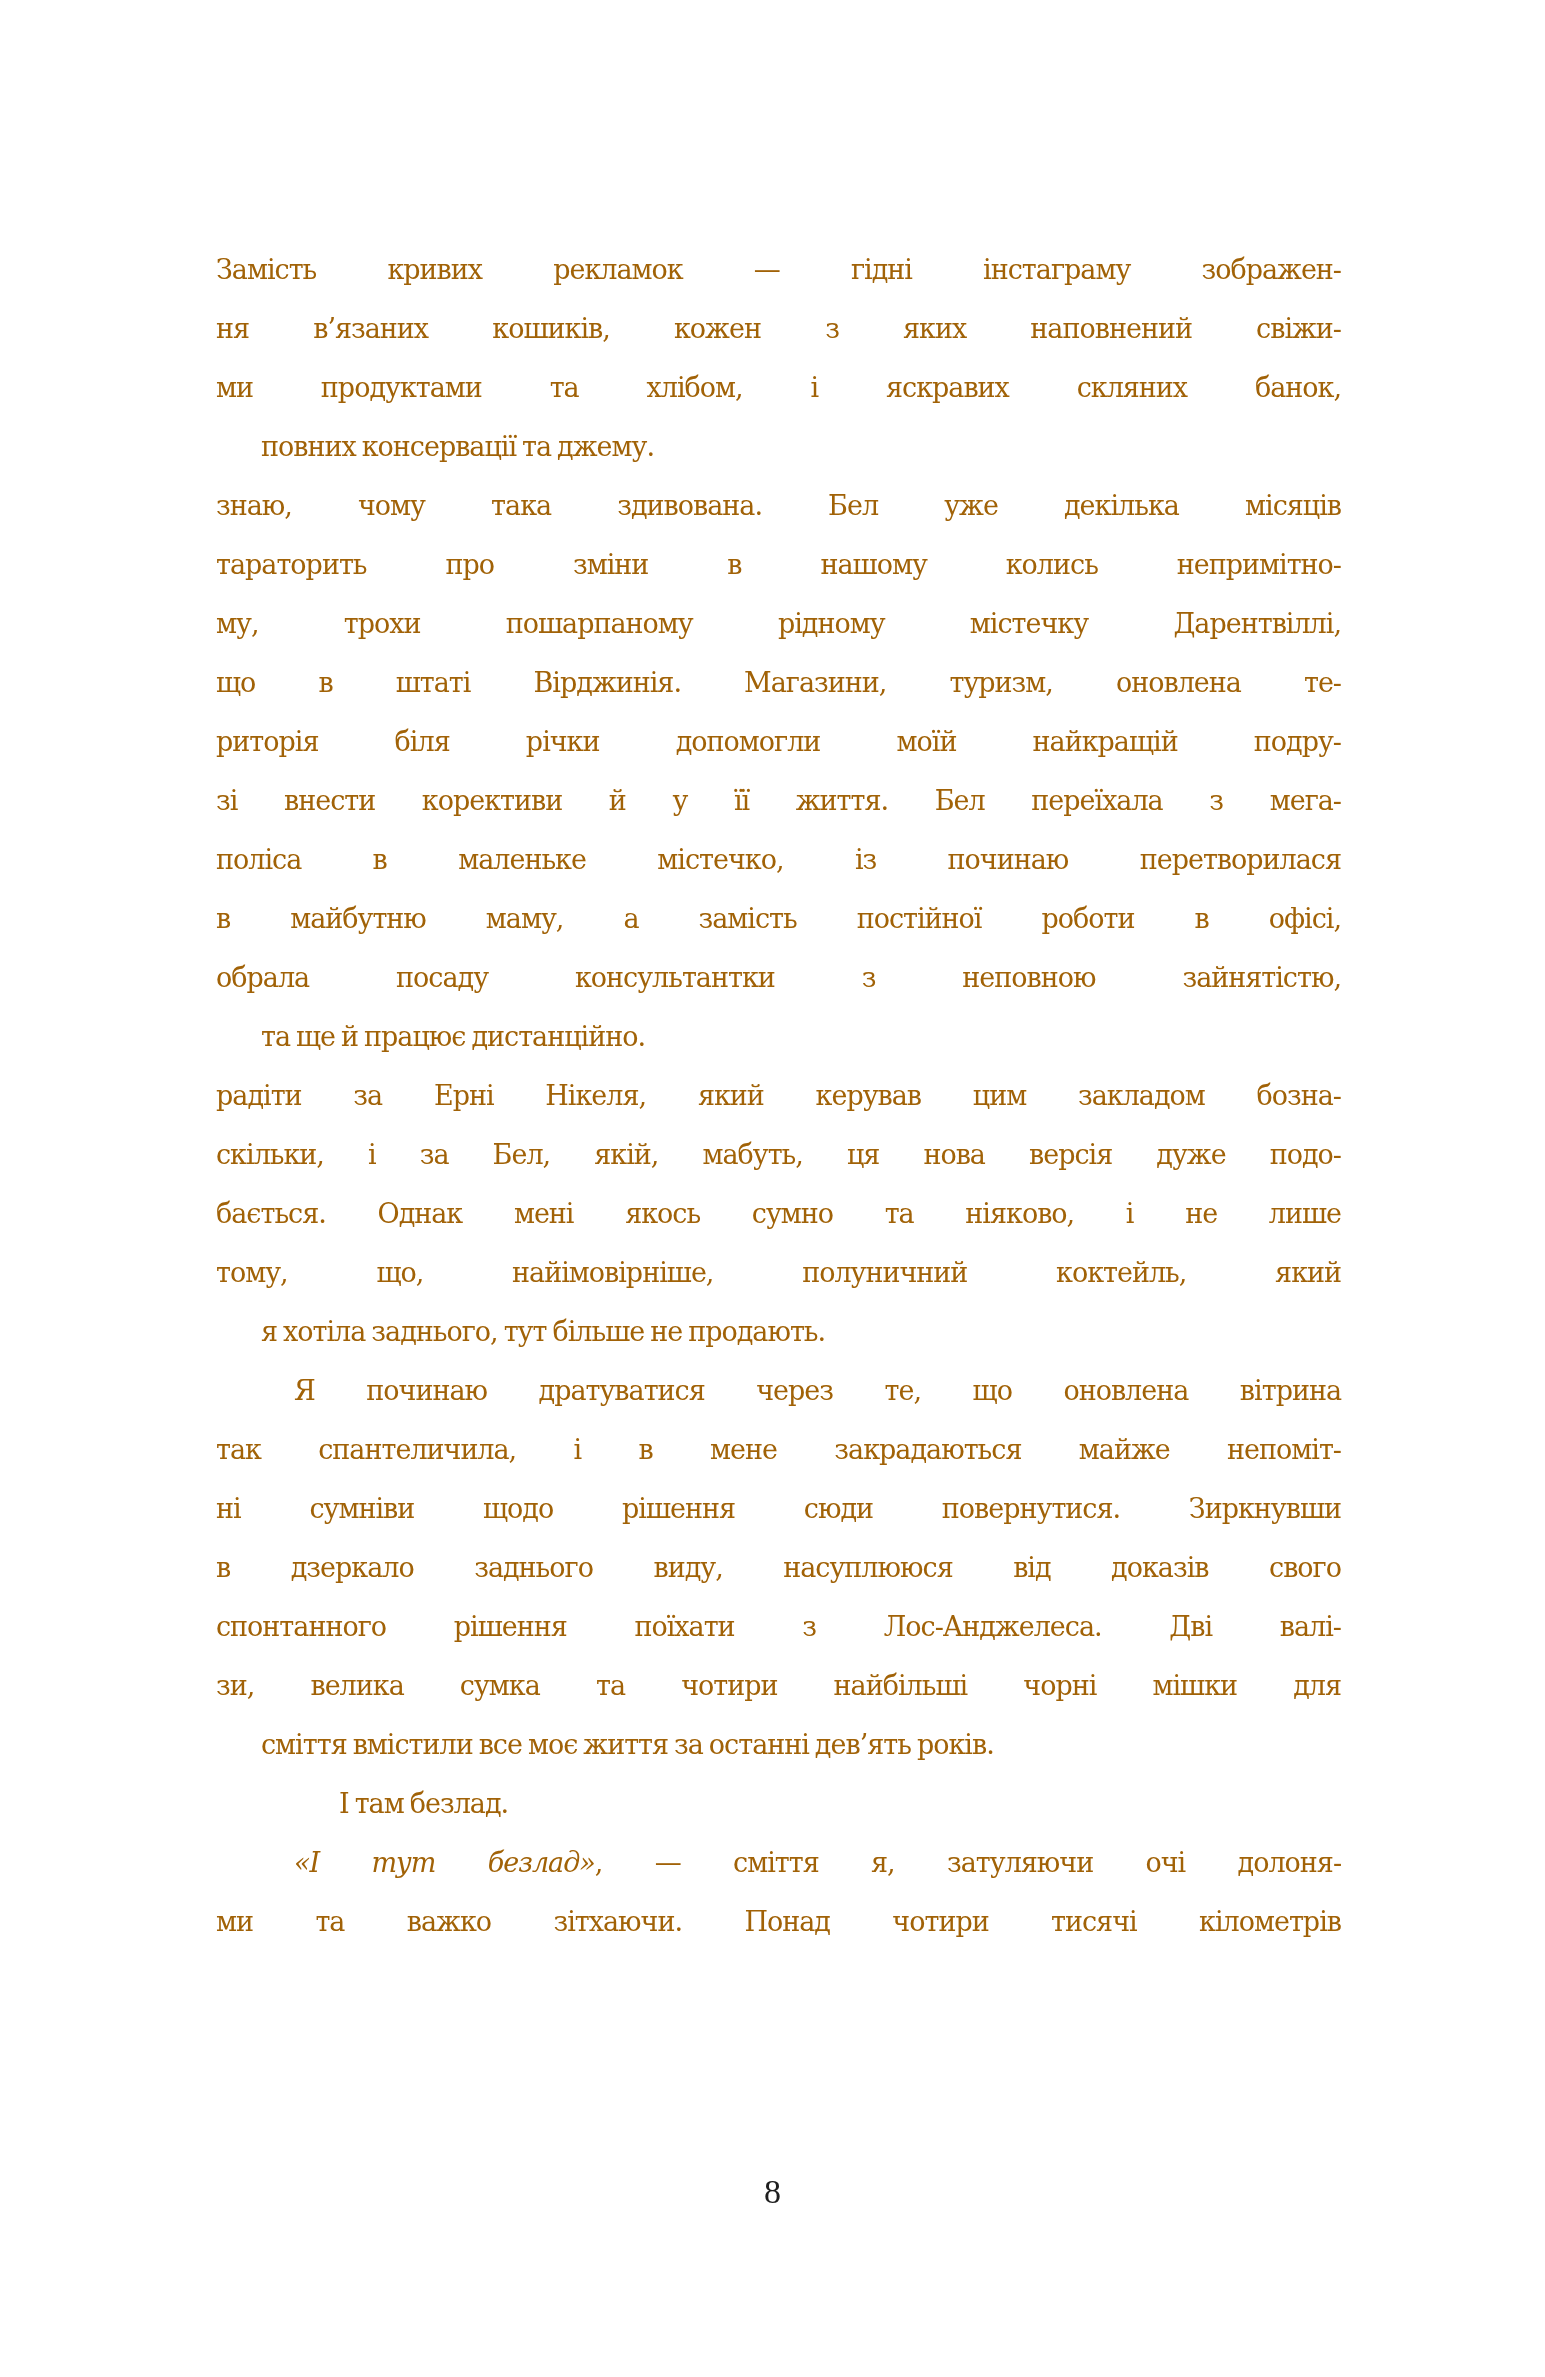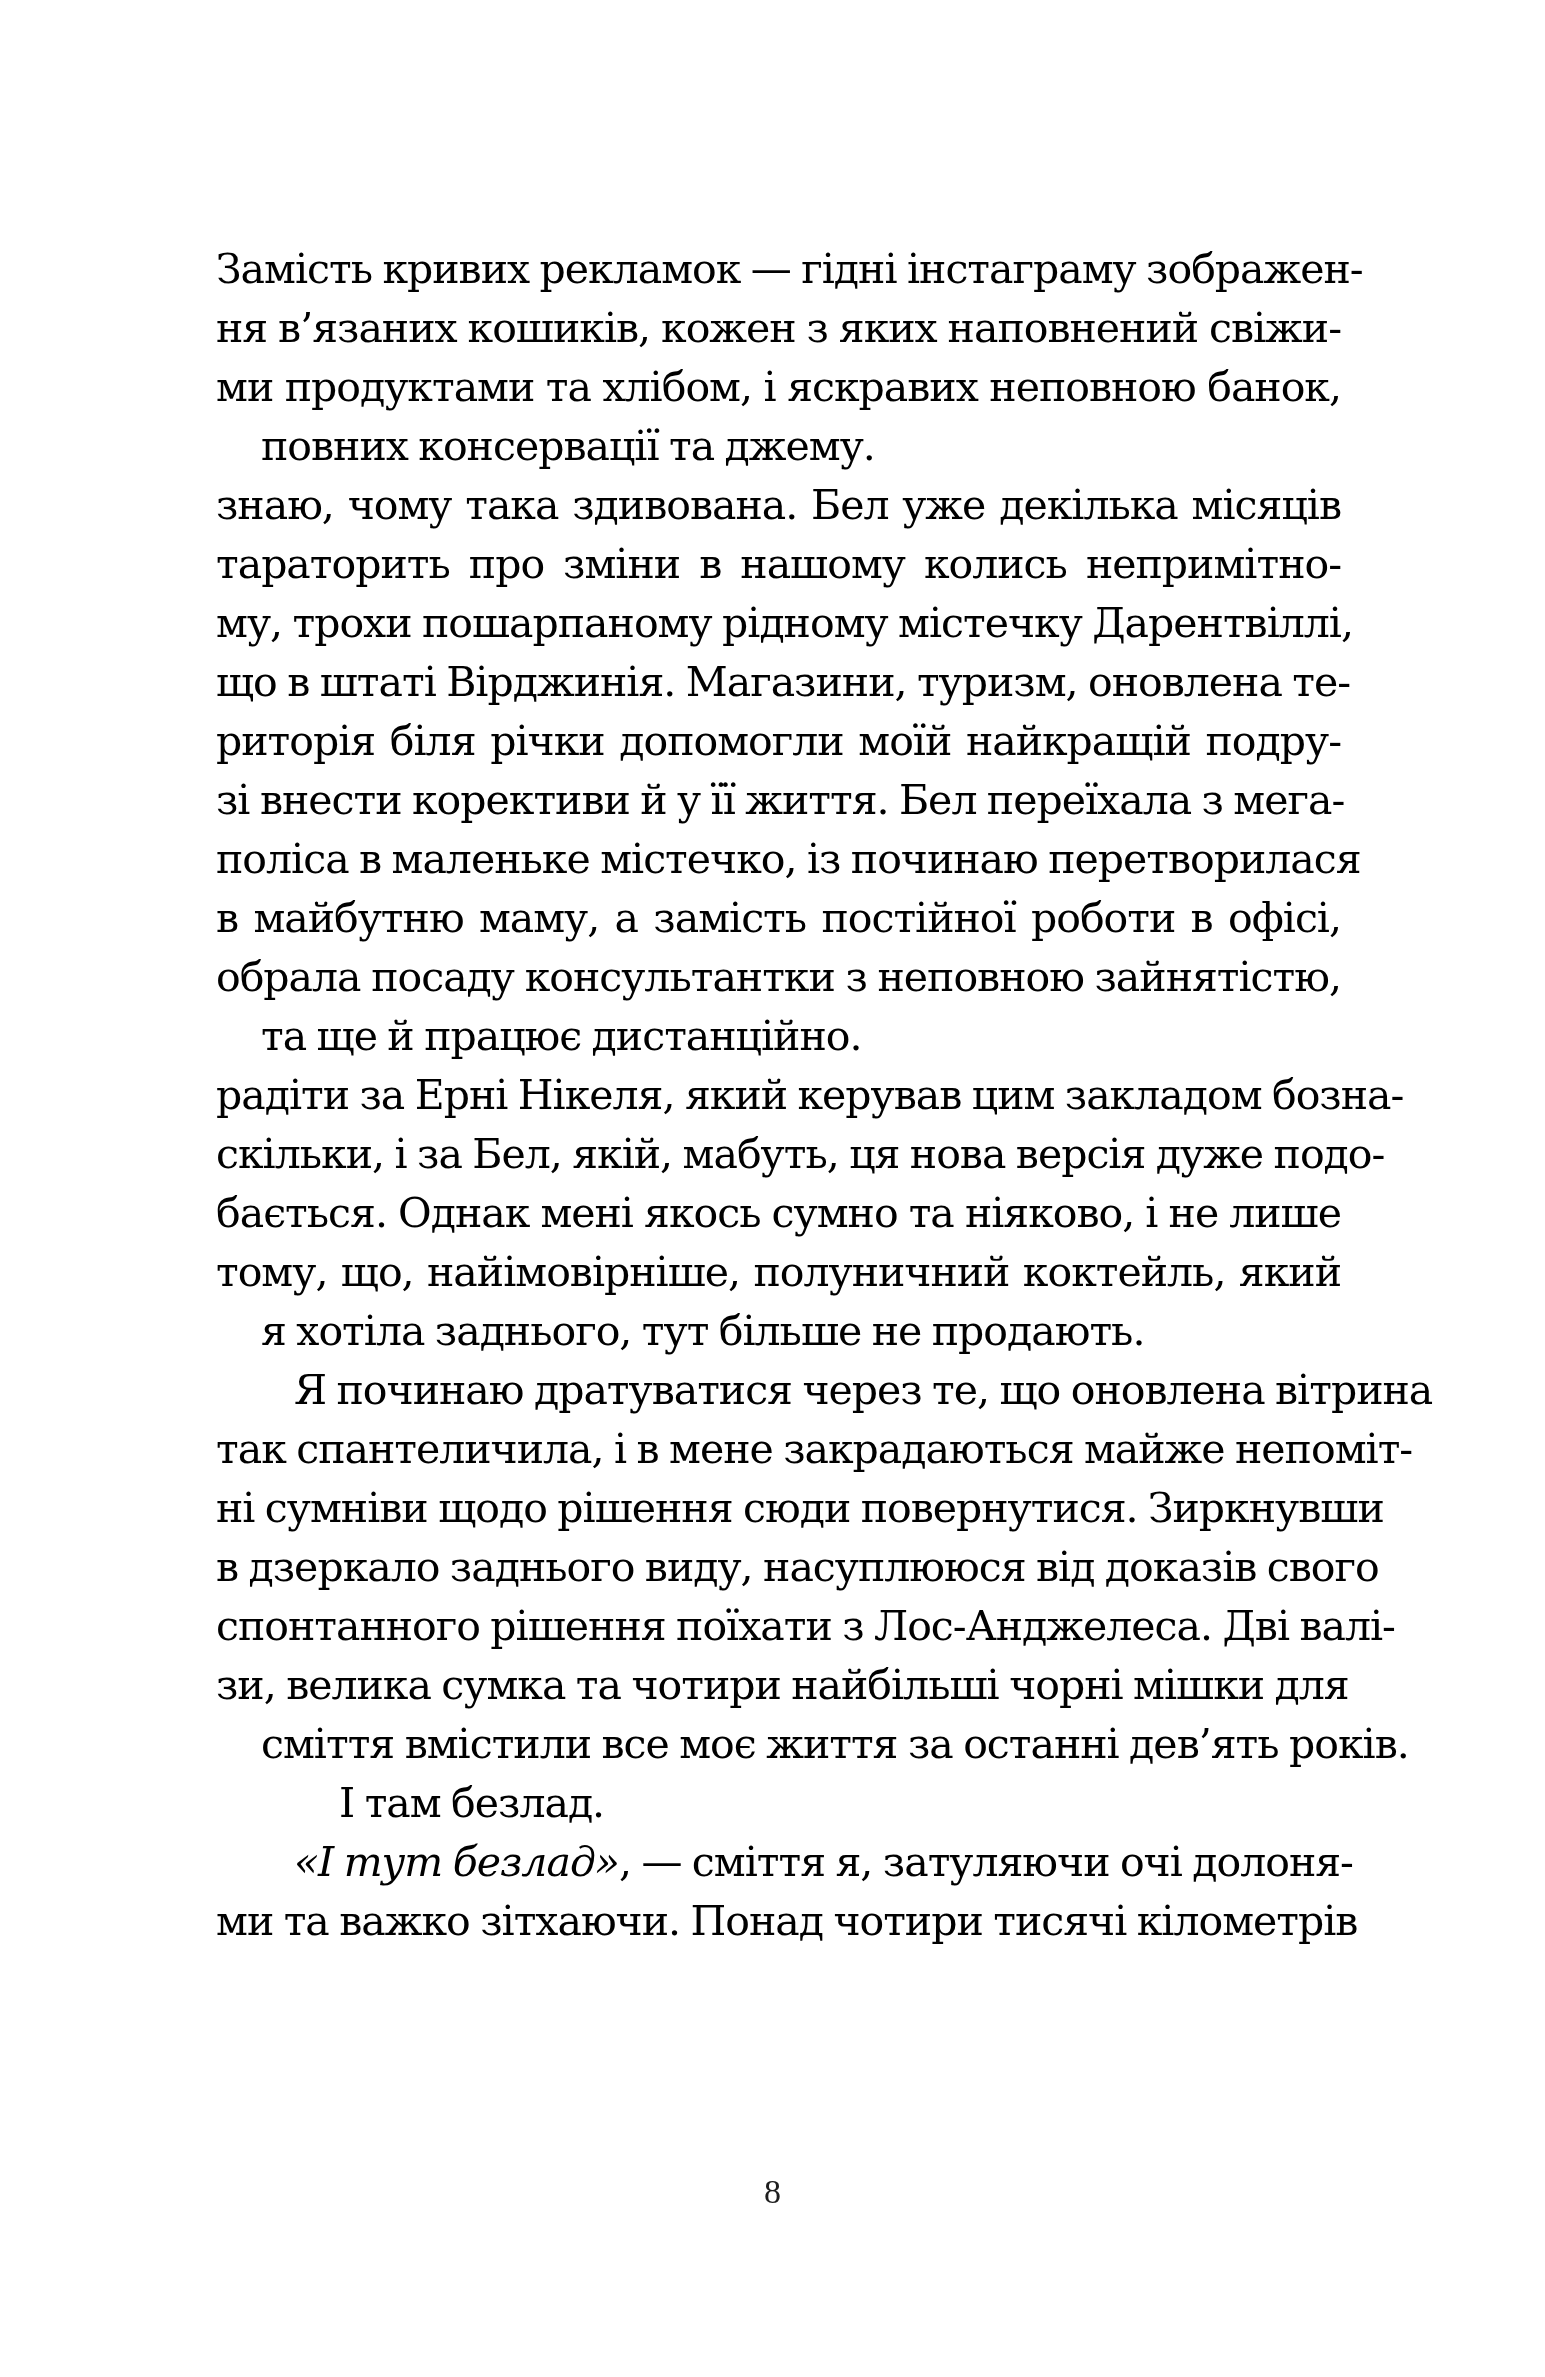--- a/index.html
+++ b/index.html
@@ -7,23 +7,23 @@
   .page {
     position: absolute; left: 0; top: 0; width: 1545px; height: 2377px;
     background: #ffffff;
   }
   .text-block {
     position: absolute;
     left: 216px;
     top: 240px;
     width: 1125px;
     font-family: "DejaVu Serif", "Liberation Serif", serif;
-    font-size: 41px;
+    font-size: 27px;
     line-height: 59px;
-    color: #000000;
+    color: #a16207;
     letter-spacing: -1px;
     word-spacing: -1.6px;
   }
   .line {
     display: block;
     white-space: nowrap;
     text-align: justify;
     text-align-last: justify;
     height: 59px;
     overflow: visible;
@@ -43,21 +43,21 @@
 </style>
 </head>
 <body>
 
 <div class="page">
   <div class="text-block">
 
     <div>
       <span class="line">Замість кривих рекламок — гідні інстаграму зображен-</span>
       <span class="line">ня в’язаних кошиків, кожен з яких наповнений свіжи-</span>
-      <span class="line">ми продуктами та хлібом, і яскравих неповною банок,</span>
+      <span class="line">ми продуктами та хлібом, і яскравих скляних банок,</span>
       <span class="line last">повних консервації та джему.</span>
     </div>
 
     <div>
       <span class="line">знаю, чому така здивована. Бел уже декілька місяців</span>
       <span class="line">тараторить про зміни в нашому колись непримітно-</span>
       <span class="line">му, трохи пошарпаному рідному містечку Дарентвіллі,</span>
       <span class="line">що в штаті Вірджинія. Магазини, туризм, оновлена те-</span>
       <span class="line">риторія біля річки допомогли моїй найкращій подру-</span>
       <span class="line">зі внести корективи й у її життя. Бел переїхала з мега-</span>

